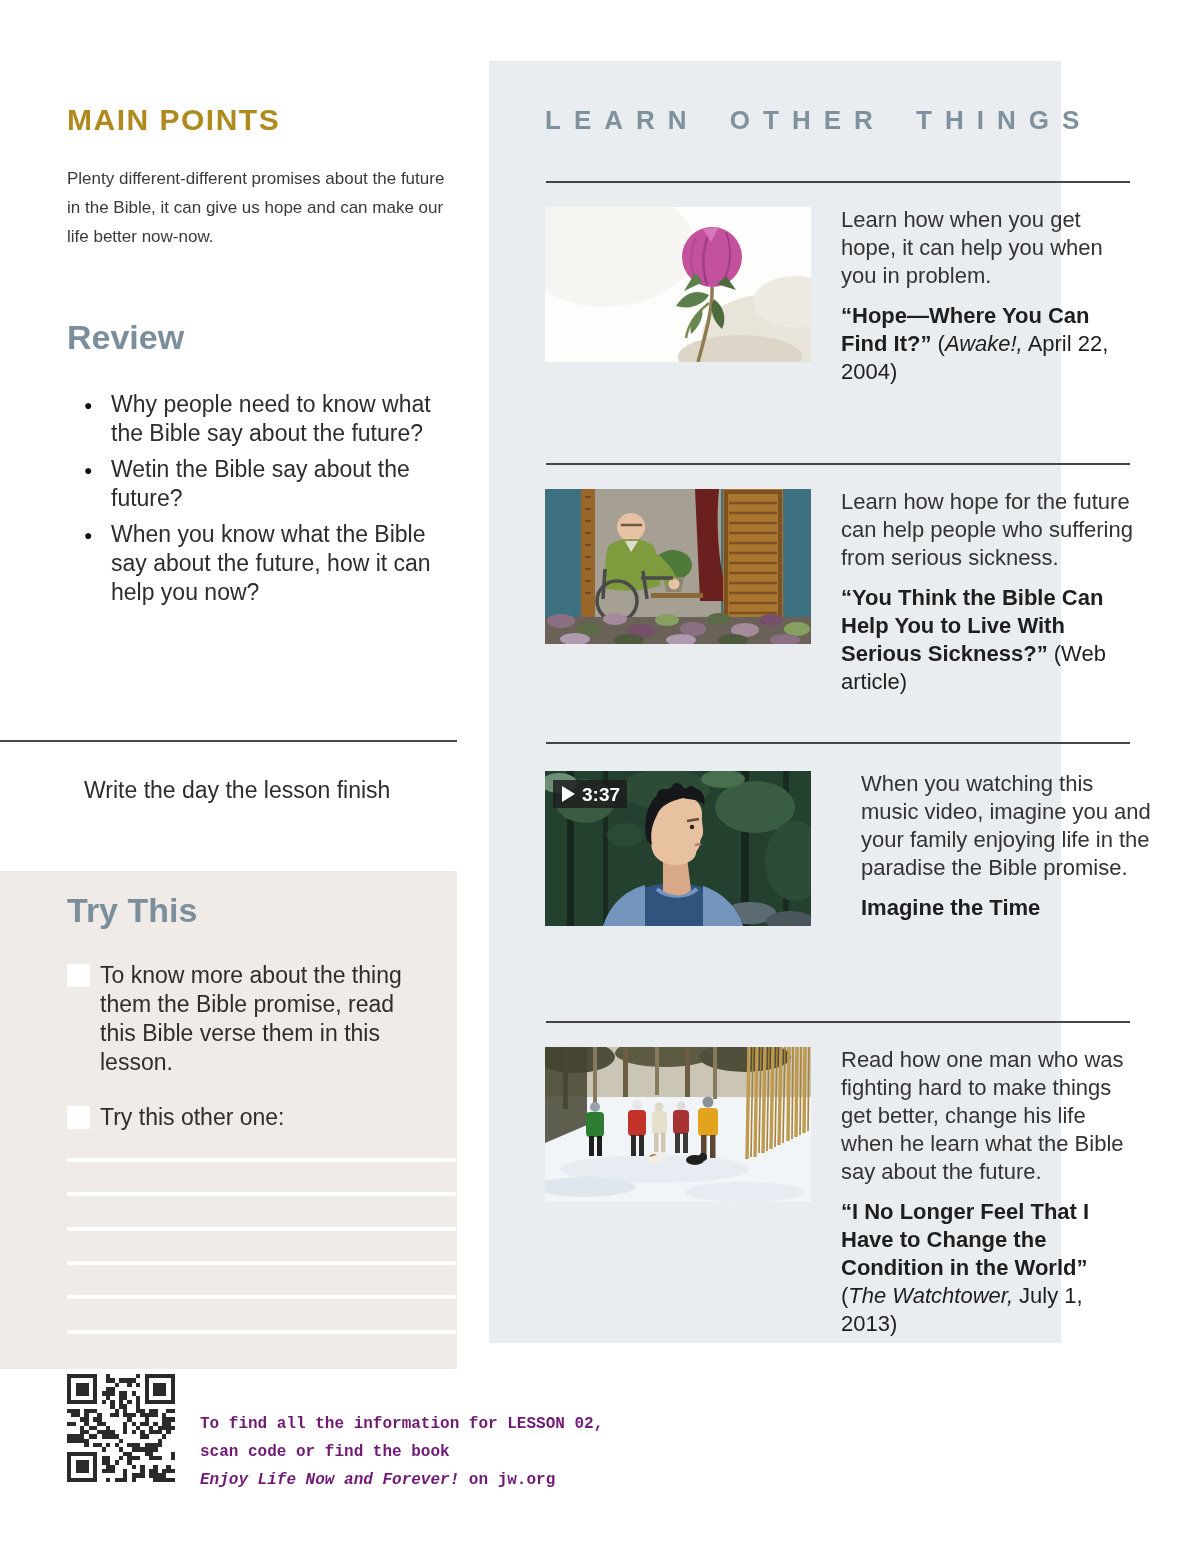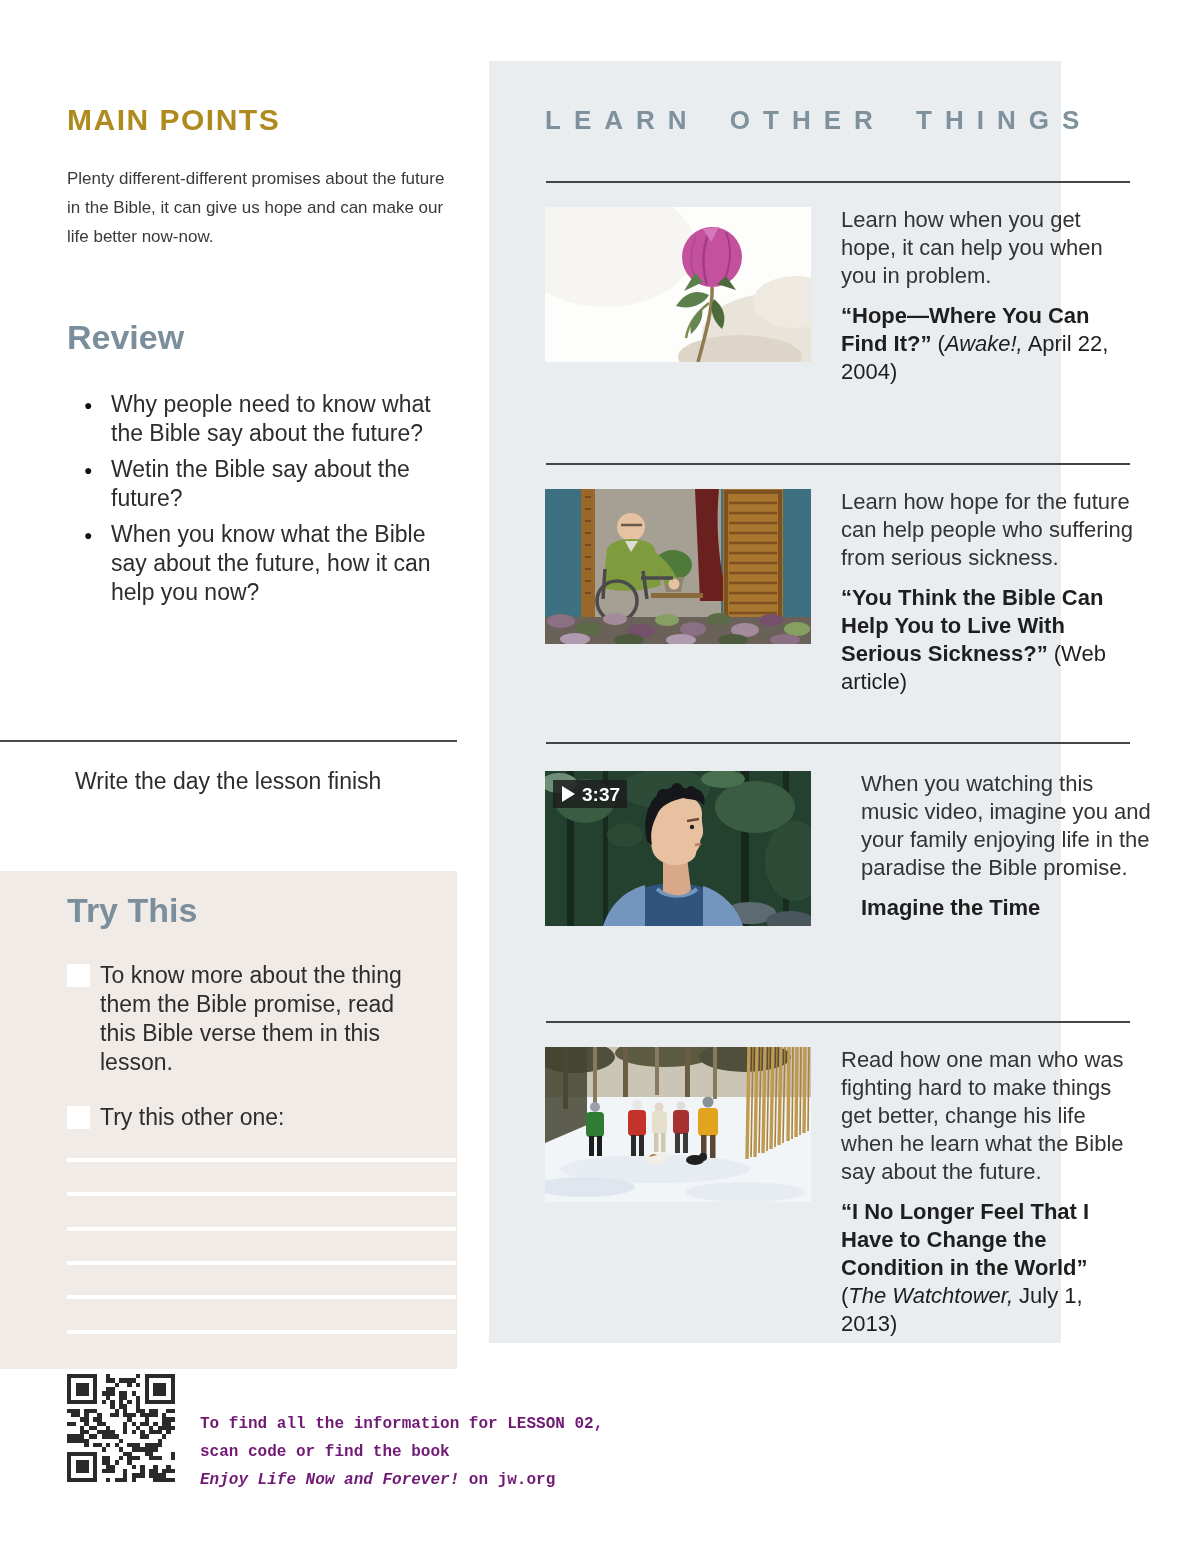--- a/index.html
+++ b/index.html
@@ -13,21 +13,21 @@
   .mp-body{left:67px;top:164px;width:378px;margin:0;font-size:17px;
            line-height:29px;color:#3a3a3a;}
   .sec-title{margin:0;font-size:34px;font-weight:bold;color:#7A8E9C;}
   .review-title{left:67px;top:318px;}
   .review-list{left:63px;top:390px;width:392px;margin:0;padding:0;list-style:none;}
   .review-list li{position:relative;padding-left:48px;font-size:23px;line-height:29px;
                   color:#2d2d2d;margin-bottom:7px;}
   .review-list li::before{content:"●";position:absolute;left:21px;top:1px;
                           font-size:14px;line-height:29px;color:#111;}
   .hr-left{left:0;top:740px;width:457px;height:2px;background:#4a4a4a;}
-  .write-day{left:67px;top:760px;margin:8px;font-size:23px;color:#2d2d2d;}
+  .write-day{left:67px;top:760px;margin:17px;font-size:23px;color:#2d2d2d;}
 
   .tan-panel{left:0;top:871px;width:457px;height:498px;background:#F0EBE7;}
   .try-title{position:absolute;left:67px;top:20px;}
   .check-item{position:absolute;left:67px;width:362px;}
   .check-item .box{position:absolute;left:0;top:3px;width:23px;height:23px;background:#fff;}
   .check-item p{margin:0 0 0 33px;font-size:23px;line-height:29px;color:#2d2d2d;}
   .ci-1{top:90px;} .ci-2{top:232px;}
   .write-line{position:absolute;left:67px;width:389px;height:4px;background:#fff;}
 
   .qr-box{left:67px;top:1374px;width:108px;height:108px;}

